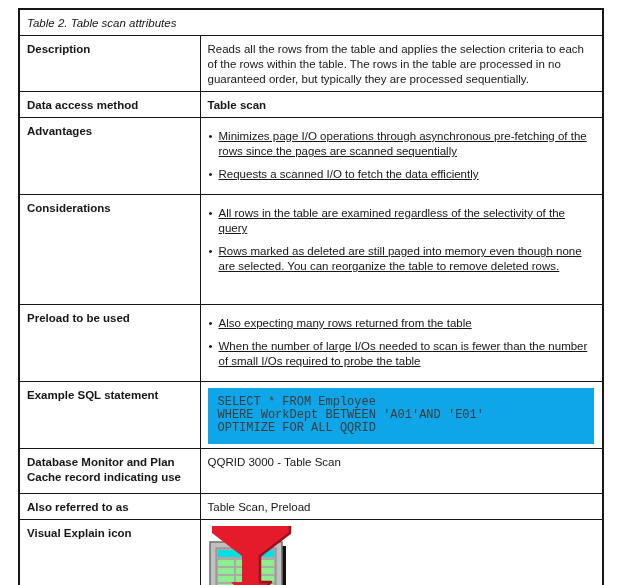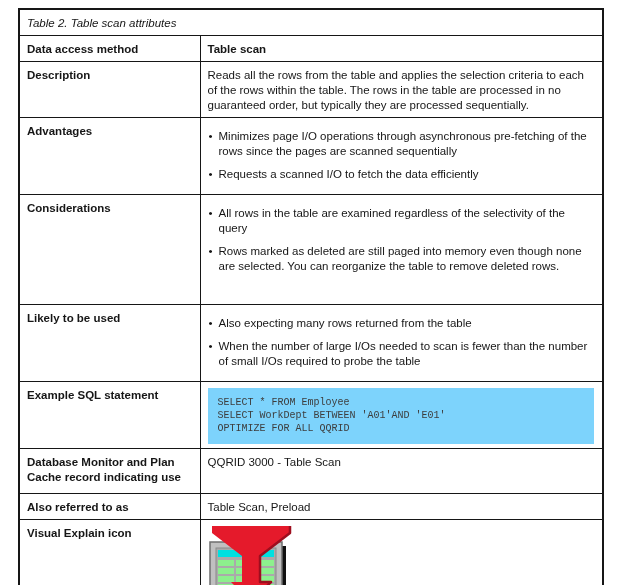--- a/index.html
+++ b/index.html
@@ -26,28 +26,28 @@
     padding: 6px 8px 4px 7px;
   }
   td.caption-cell {
     font-style: italic;
     padding-top: 5px;
     border-radius: 7px;
   }
   .lbl { font-weight: bold; }
   p.body-text { margin: 0; }
   ul.bullets { margin: 5px 0 0 0; padding: 0; list-style: none; }
-  ul.bullets li { position: relative; padding-left: 11px; margin-bottom: 8px; }
+  ul.bullets li { position: relative; padding-left: 11px; margin-bottom: 8px; text-decoration: underline; }
   ul.bullets li::before { content: "\2022"; position: absolute; left: 1px; }
   td.sql-cell { padding: 8px 4px 4px 7px; }
   .code-block {
-    background: #7dd3fc;
+    background: #0ea5e9;
     padding: 8px 9px 9px 10px;
     font-family: "Liberation Mono", "DejaVu Sans Mono", monospace;
-    font-size: 10px;
+    font-size: 12px;
     line-height: 13px;
     color: #3d3d3d;
     white-space: pre;
   }
   td.icon-cell { padding: 8px 8px 4px 2px; }
   .ve-icon { display: block; }
 </style>
 </head>
 <body>
 
@@ -56,30 +56,30 @@
     <colgroup>
       <col style="width:181px">
       <col style="width:403px">
     </colgroup>
 
     <tbody>
         <tr style="height:22px">
       <td class="caption-cell" colspan="2">Table 2. Table scan attributes</td>
     </tr>
 
-    <tr style="height:23px">
-      <td class="lbl">Data access method</td>
-      <td class="lbl">Table scan</td>
-    </tr>
-
     <tr style="height:54px">
       <td class="lbl">Description</td>
       <td>
         <p class="body-text">Reads all the rows from the table and applies the selection criteria to each of the rows within the table. The rows in the table are processed in no guaranteed order, but typically they are processed sequentially.</p>
       </td>
+    </tr>
+
+    <tr style="height:23px">
+      <td class="lbl">Data access method</td>
+      <td class="lbl">Table scan</td>
     </tr>
 
     <tr style="height:63px">
       <td class="lbl">Advantages</td>
       <td>
         <ul class="bullets">
           <li>Minimizes page I/O operations through asynchronous pre-fetching of the rows since the pages are scanned sequentially</li>
           <li>Requests a scanned I/O to fetch the data efficiently</li>
         </ul>
       </td>
@@ -89,33 +89,33 @@
       <td class="lbl">Considerations</td>
       <td>
         <ul class="bullets">
           <li>All rows in the table are examined regardless of the selectivity of the query</li>
           <li>Rows marked as deleted are still paged into memory even though none are selected. You can reorganize the table to remove deleted rows.</li>
         </ul>
       </td>
     </tr>
 
     <tr style="height:64px">
-      <td class="lbl">Likely to be used</td>
+      <td class="lbl">Preload to be used</td>
       <td>
         <ul class="bullets">
           <li>Also expecting many rows returned from the table</li>
           <li>When the number of large I/Os needed to scan is fewer than the number of small I/Os required to probe the table</li>
         </ul>
       </td>
     </tr>
 
     <tr style="height:56px">
       <td class="lbl">Example SQL statement</td>
       <td class="sql-cell">
-        <div class="code-block"><div>SELECT * FROM Employee</div><div>SELECT WorkDept BETWEEN 'A01'AND 'E01'</div><div>OPTIMIZE FOR ALL QQRID</div></div>
+        <div class="code-block"><div>SELECT * FROM Employee</div><div>WHERE WorkDept BETWEEN 'A01'AND 'E01'</div><div>OPTIMIZE FOR ALL QQRID</div></div>
       </td>
     </tr>
 
     <tr style="height:45px">
       <td class="lbl">Database Monitor and Plan Cache record indicating use</td>
       <td>QQRID 3000 - Table Scan</td>
     </tr>
 
 
     <tr style="height:21px">

